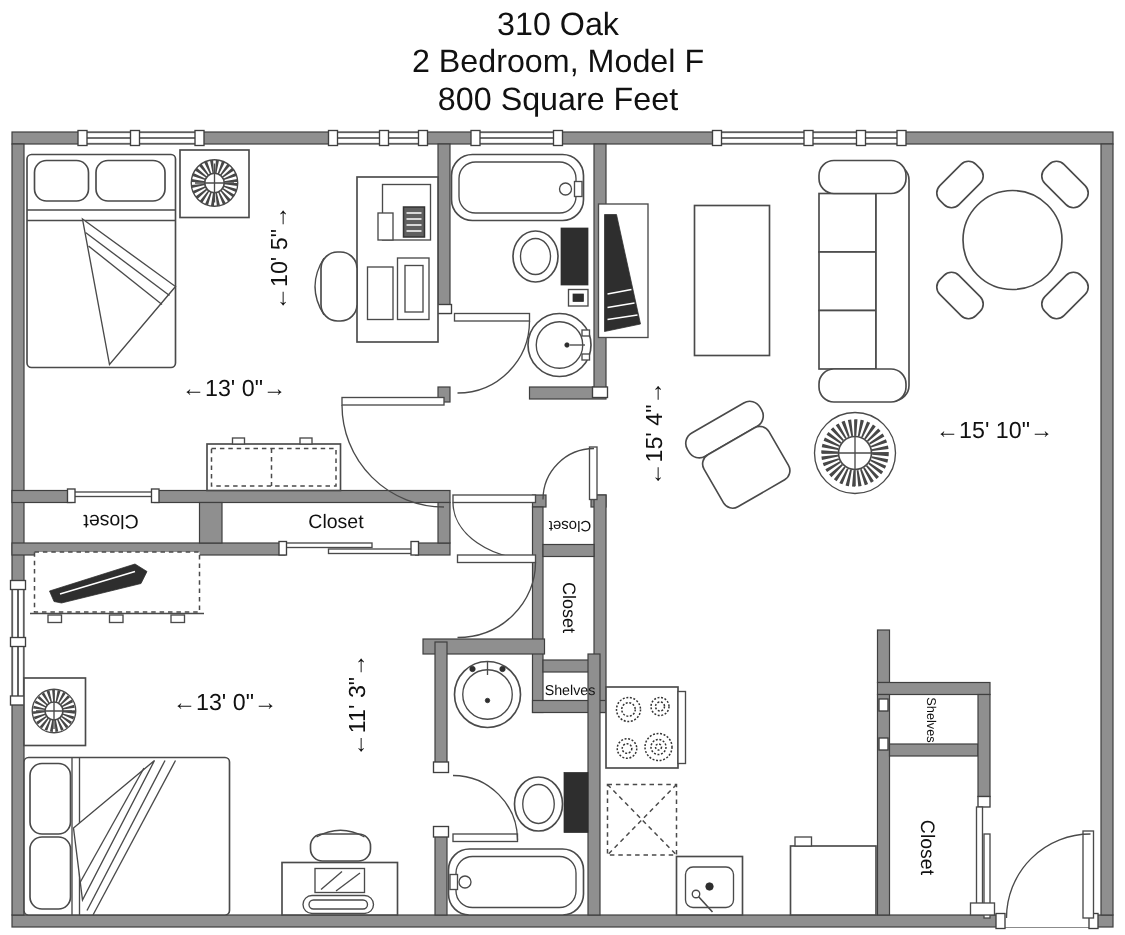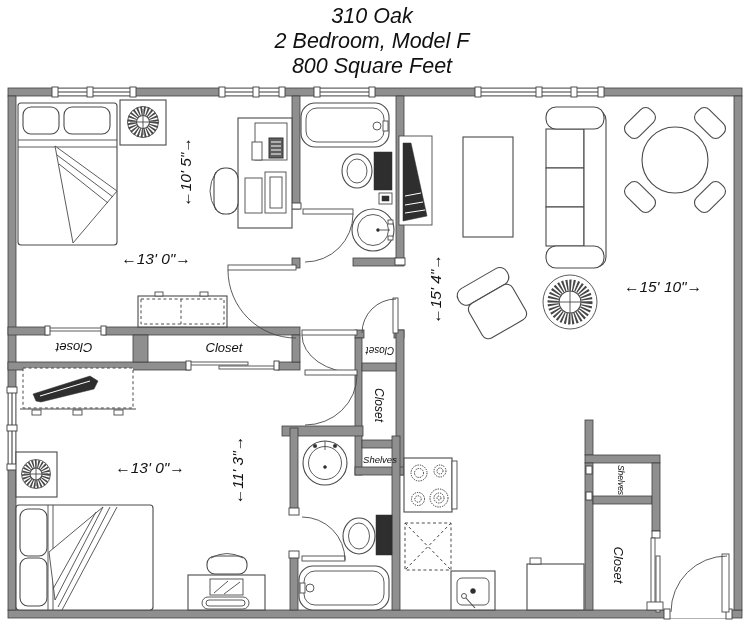--- a/index.html
+++ b/index.html
@@ -1,20 +1,20 @@
 <!DOCTYPE html>
 <html style="--color-wall: #8f8f8f; --color-wall_outline: #3f3f3f; --color-line: #4a4a4a; --color-dark: #2e2e2e; --color-background: #ffffff;"><head>
 <meta charset="utf-8">
 <style>
   :root{
     --color-wall:#8f8f8f; --color-wall_outline:#3f3f3f; --color-line:#4a4a4a;
     --color-dark:#2e2e2e; --color-background:#ffffff;
   }
   html,body{margin:0;padding:0;background:var(--color-background);}
-  .stage{width:600px;height:623px;position:relative;background:var(--color-background);font-style:italic;}
+  .stage{width:600px;height:623px;position:relative;background:var(--color-background);}
   svg text{font-family:"Liberation Sans",sans-serif;text-anchor:middle;fill:#111;}
   .ttl{font-size:21.5px;}
   .dim{font-size:15.5px;}
   .lbl13{font-size:13px;} .lbl12{font-size:12px;} .lbl10{font-size:10px;} .lbl9{font-size:9.5px;} .lbl8{font-size:8.5px;}
   .wall{fill:var(--color-wall);stroke:var(--color-wall_outline);stroke-width:.8;}
   .cap{fill:#fff;stroke:var(--color-wall_outline);stroke-width:.9;}
   .wgap{fill:#fff;}
   .wl{stroke:var(--color-wall_outline);stroke-width:1.1;fill:none;}
   .f{fill:#fff;stroke:var(--color-line);stroke-width:1.1;}
   .f2{fill:none;stroke:var(--color-line);stroke-width:1.1;}

